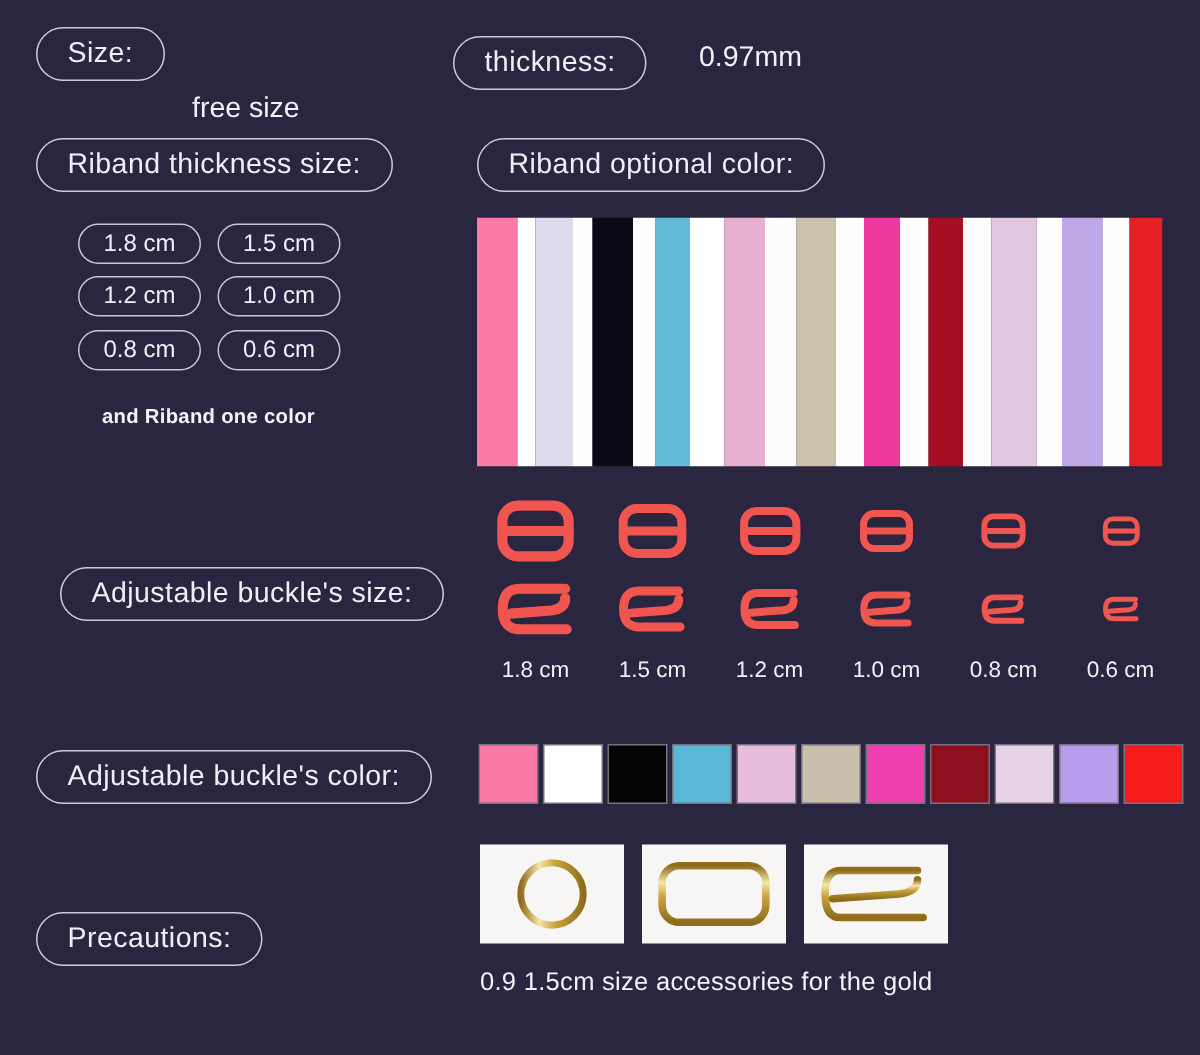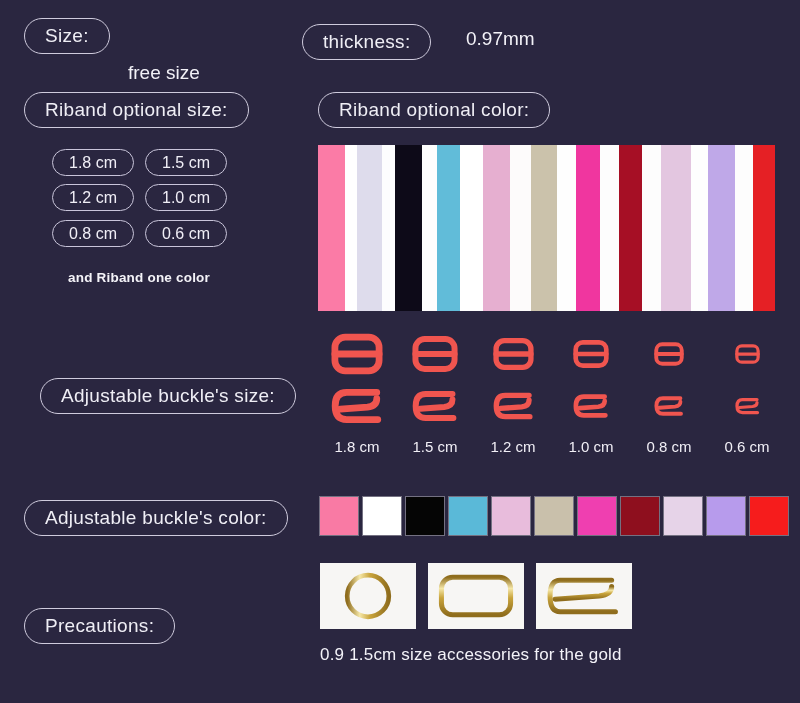--- a/index.html
+++ b/index.html
@@ -126,21 +126,21 @@
   <span>Size:</span>
 </div>
 <div class="plain" style="left:128px; top:39px; font-size:19px;margin-top:23px;">free size</div>
 
 <div class="pill pill-lg" id="pill-thickness" style="left:302px; top:24px;">
   <span>thickness:</span>
 </div>
 <div class="plain" style="left:466px; top:28px; font-size:19px;">0.97mm</div>
 
 <div class="pill pill-lg" id="pill-riband-size" style="left:24px; top:92px;">
-  <span>Riband optional size:</span>
+  <span>Riband thickness size:</span>
 </div>
 
 <div class="chip" style="left:52px; top:149px; width:80px; height:25px;">
   <span>1.8 cm</span>
 </div>
 <div class="chip" style="left:145px; top:149px; width:80px; height:25px;">
   <span>1.5 cm</span>
 </div>
 <div class="chip" style="left:52px; top:184px; width:80px; height:25px;">
   <span>1.2 cm</span>

